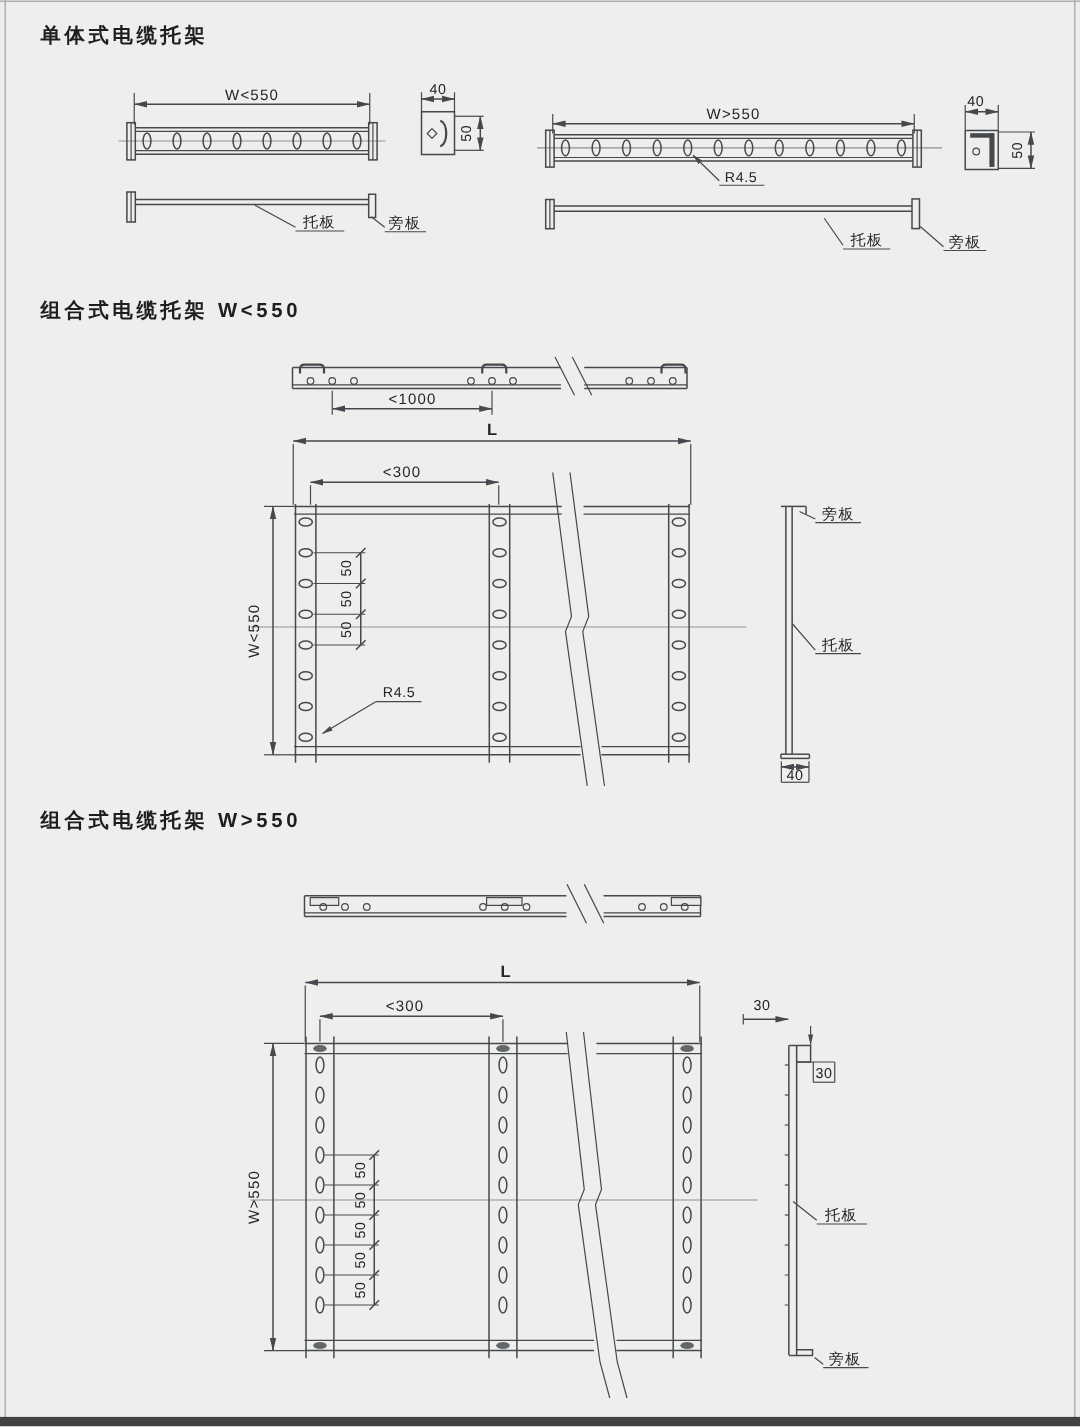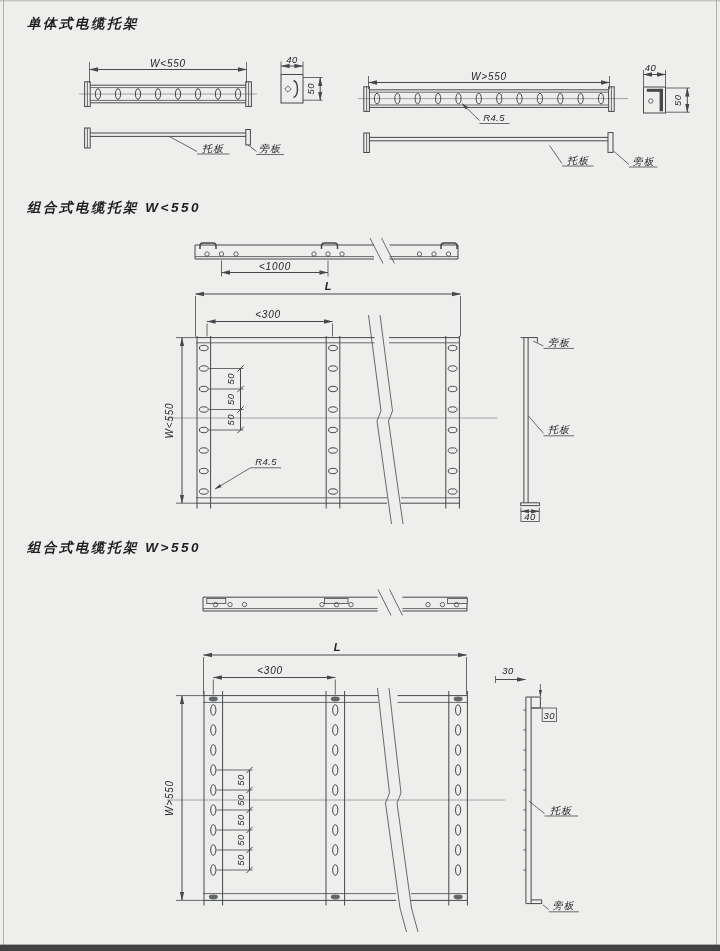--- a/index.html
+++ b/index.html
@@ -1,17 +1,17 @@
 <!DOCTYPE html>
 <html><head>
 <meta charset="utf-8">
 <style>
   html,body{margin:0;padding:0;background:#e4e4e2;}
   #page{position:relative;width:720px;height:951px;background:#eeeeec;overflow:hidden;
-        font-family:"Liberation Sans","DejaVu Sans",sans-serif;font-style:italic;}
+        font-family:"Liberation Sans","DejaVu Sans",sans-serif;}
   svg line, svg path, svg polyline, svg rect, svg circle, svg ellipse{
     stroke:#45484d; stroke-width:1; fill:none;}
   svg .s8{stroke-width:.8;}
   svg .s14{stroke-width:1.5;}
   svg .cl{stroke:#8d9094; stroke-width:.8;}
   svg .fl{fill:#45484d; stroke:none;}
   svg .gfl{fill:#63666b; stroke:none;}
   svg .pl{fill:#e9e8e6;}
   svg .frame{stroke:#b0b0ae;}
   svg .band{fill:#424242; stroke:none;}

